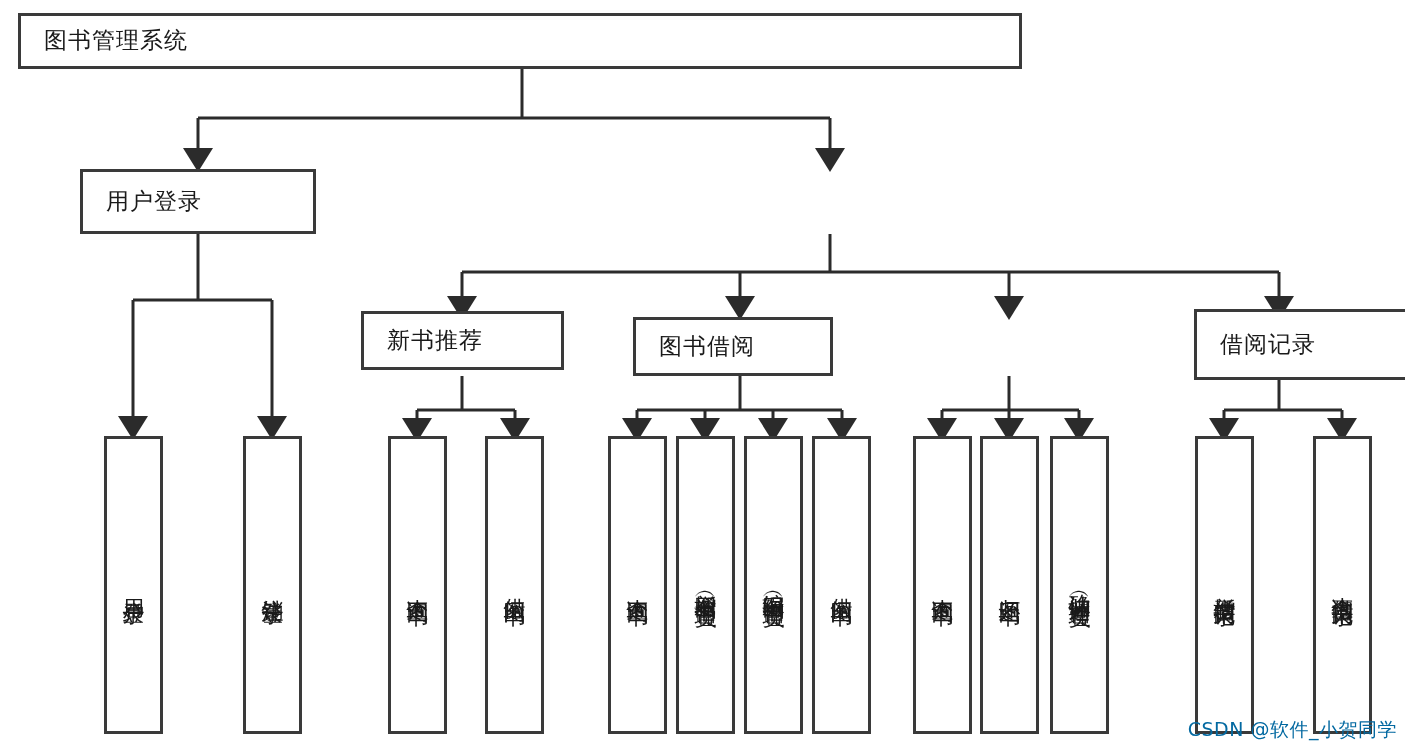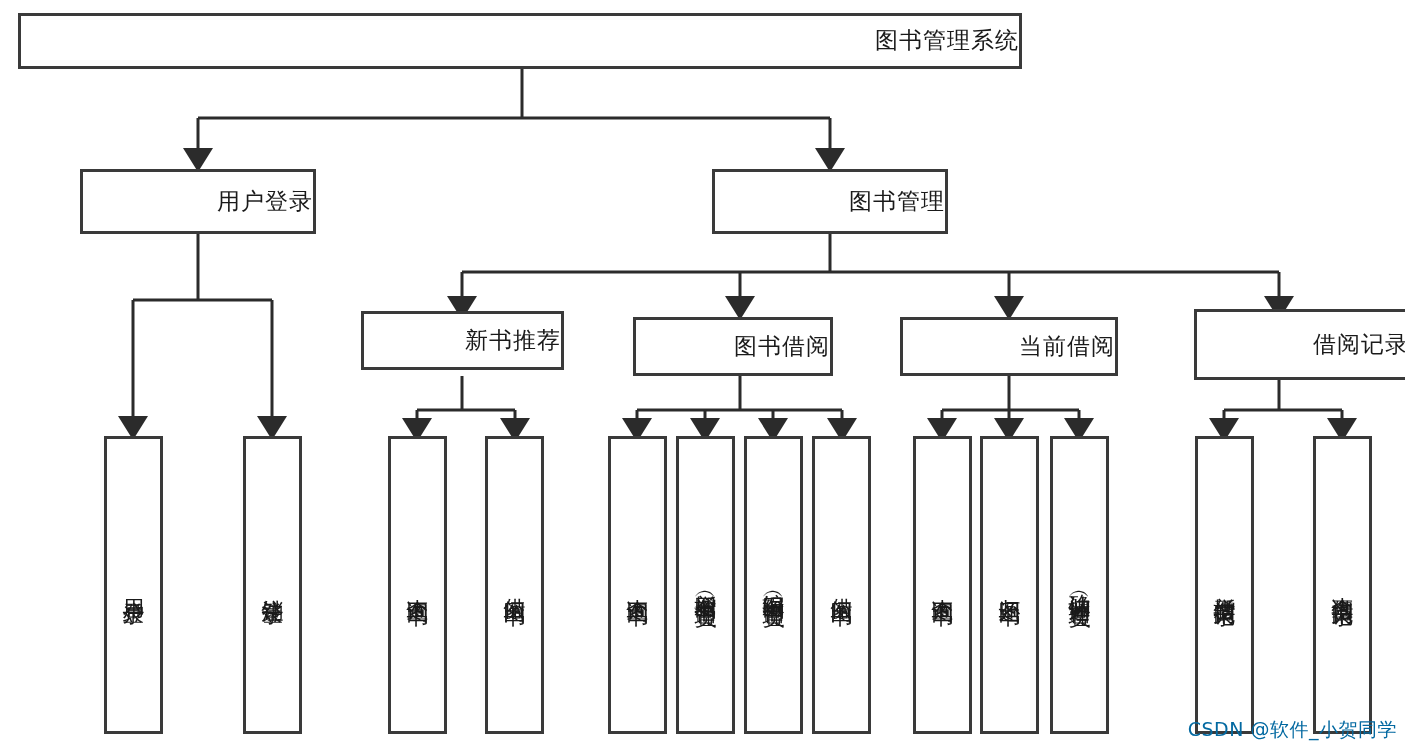--- a/index.html
+++ b/index.html
@@ -17,21 +17,21 @@
     background: #ffffff;
     overflow: hidden;
   }
   .node {
     position: absolute;
     box-sizing: border-box;
     border: 3px solid #3a3a3a;
     background: #ffffff;
     display: flex;
     align-items: center;
-    justify-content: flex-end;
+    justify-content: flex-start;
     color: #1a1a1a;
     padding-left: 23px;
   }
   .node.h-node {
     font-size: 23px;
     line-height: 1.2;
     letter-spacing: 1px;
   }
   .node.root {
     border-width: 3px;
@@ -126,32 +126,26 @@
     </g>
   </svg>
 
   <div class="node h-node root" style="left:18px; top:13px; width:1004px; height:56px;">
     <span>图书管理系统</span>
   </div>
 
   <div class="node h-node" style="left:80px; top:169px; width:236px; height:65px;">
     <span>用户登录</span>
   </div>
-  <div class="node h-node" style="left:712px; top:169px; width:236px; height:65px;">
-    <span>图书管理</span>
-  </div>
 
   <div class="node h-node" style="left:361px; top:311px; width:203px; height:59px;">
     <span>新书推荐</span>
   </div>
   <div class="node h-node" style="left:633px; top:317px; width:200px; height:59px;">
     <span>图书借阅</span>
-  </div>
-  <div class="node h-node" style="left:900px; top:317px; width:218px; height:59px;">
-    <span>当前借阅</span>
   </div>
   <div class="node h-node" style="left:1170px; top:309px; width:218px; height:71px;margin-left:24px;">
     <span>借阅记录</span>
   </div>
 
   <div class="node v-node" style="left:104px; top:436px; width:59px; height:298px;">
     <span class="vtext">用户登录</span>
   </div>
   <div class="node v-node" style="left:243px; top:436px; width:59px; height:298px;">
     <span class="vtext">注销登录</span>

